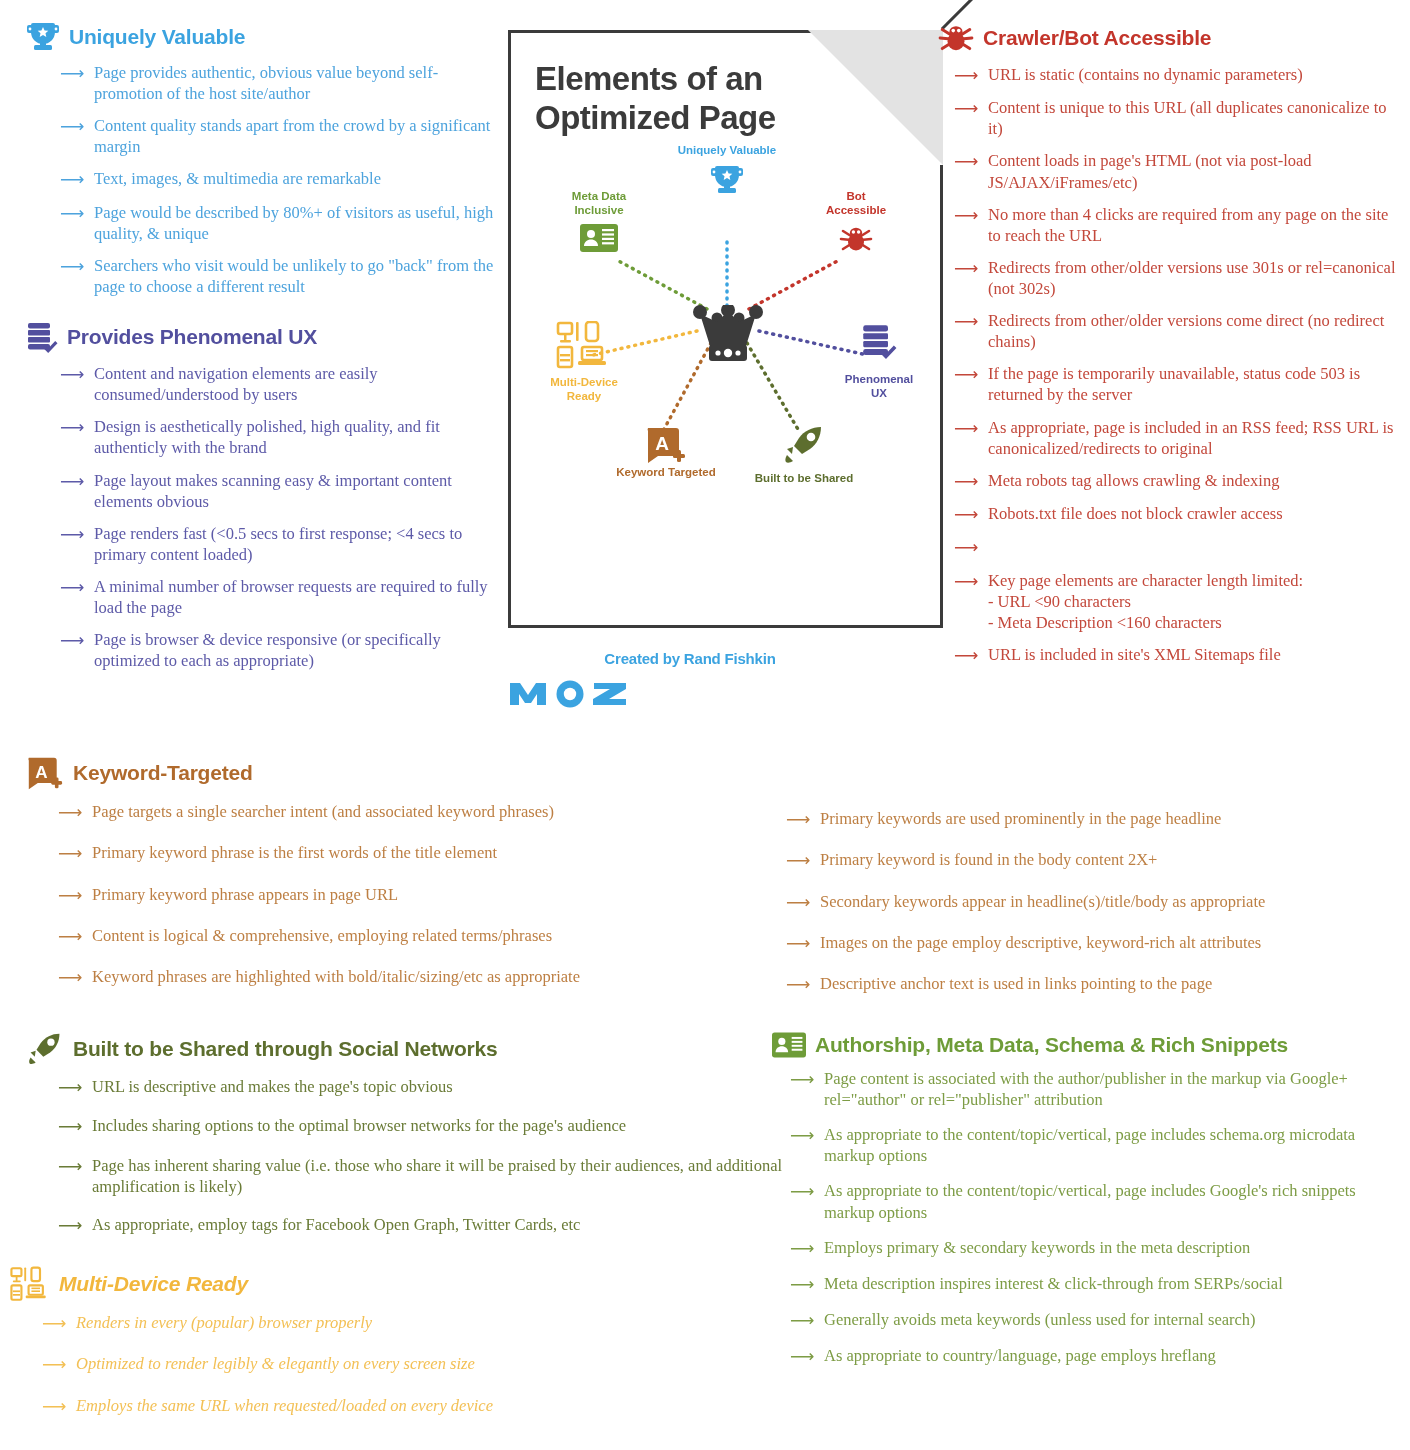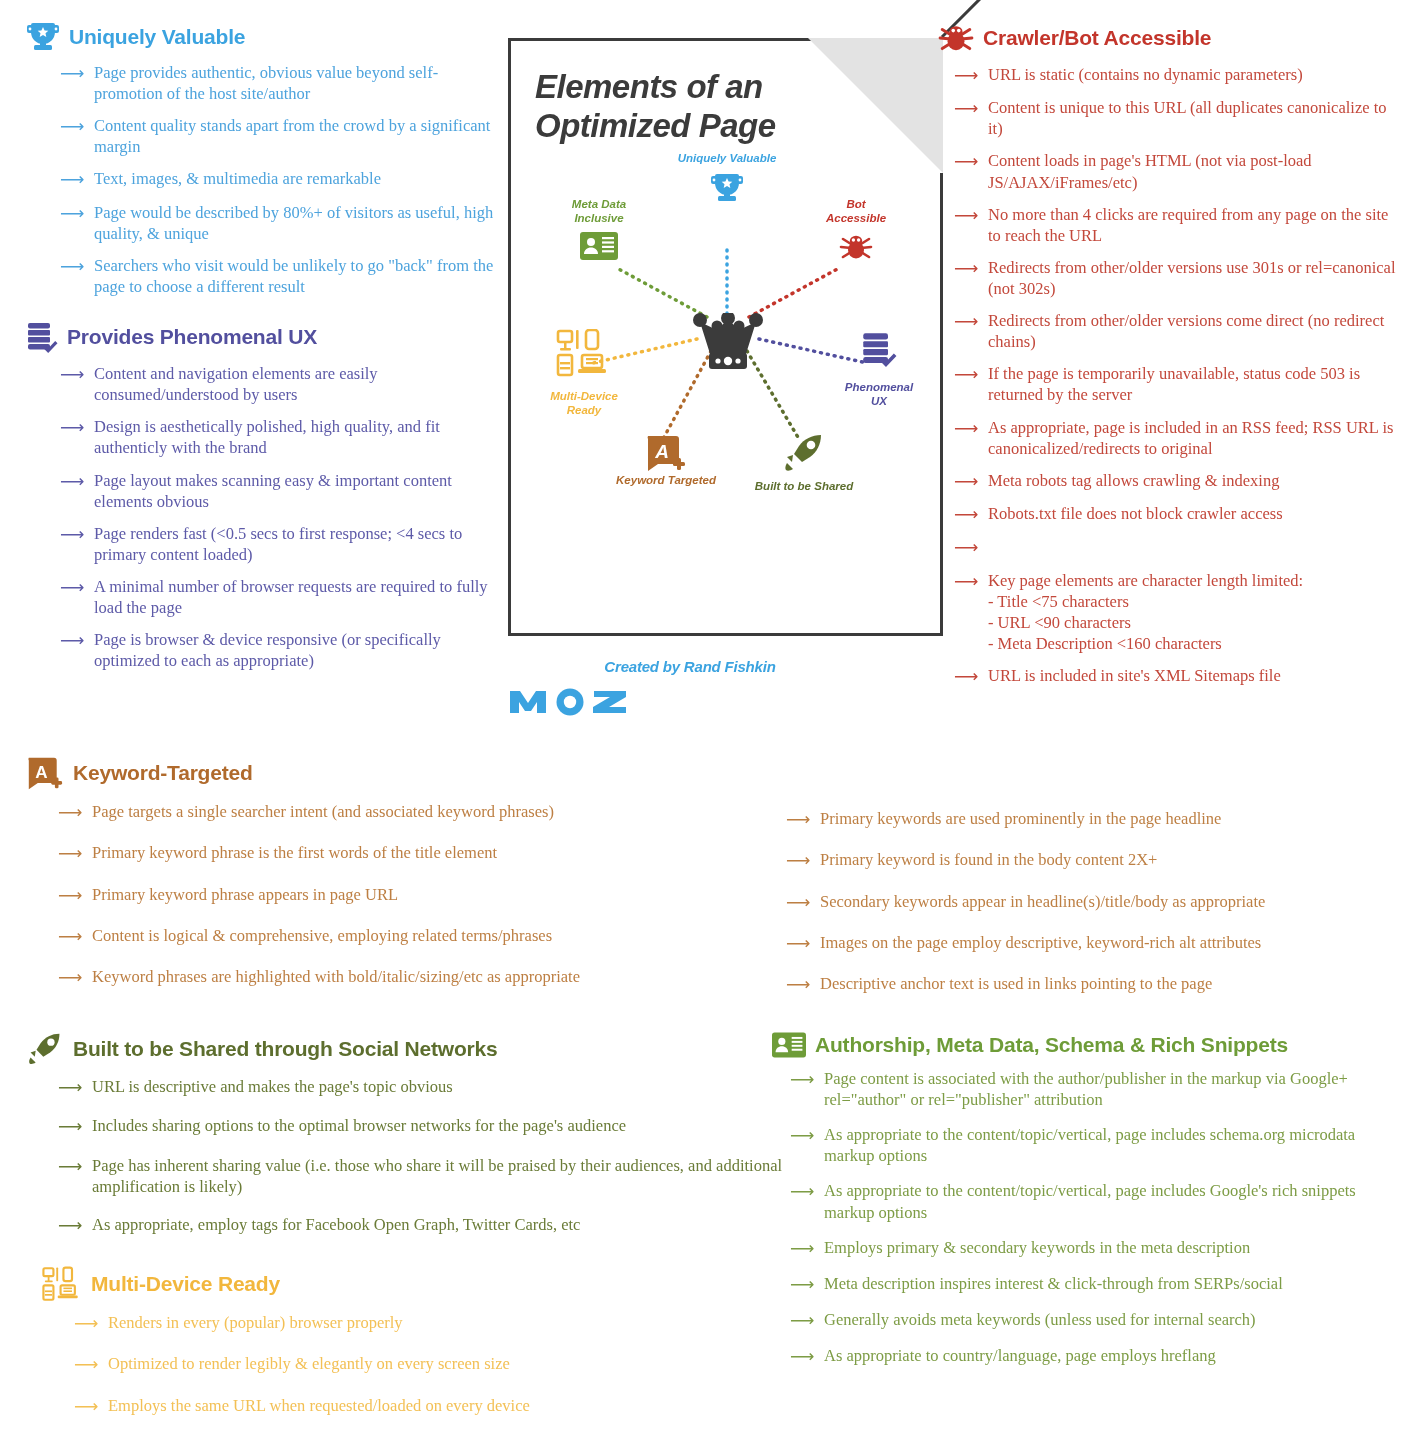--- a/index.html
+++ b/index.html
@@ -43,27 +43,27 @@
   .btxt { flex: 1 1 auto; }
   .sub { display:block; }
 
   
   #col-left   { position: absolute; left: 26px;  top: 22px;  width: 470px; }
   #col-right  { position: absolute; left: 938px; top: 22px;  width: 460px; }
 
   #sec-keyword  { position: absolute; left: 26px;  top: 755px;  width: 750px; }
   #sec-keyword-right { position: absolute; left: 786px; top: 808px; width: 615px; }
   #sec-social   { position: absolute; left: 26px;  top: 1032px; width: 760px; }
-  #sec-multi    { position: absolute; left: 42px;  top: 1266px; width: 700px; }
+  #sec-multi    { position: absolute; left: 10px;  top: 1266px; width: 700px; font-style: italic; }
   #sec-author   { position: absolute; left: 772px; top: 1032px; width: 630px; }
 
   #sec-ux { margin-top: 24px; }
 
   
-  #center { position: absolute; left: 508px; top: 38px; width: 364px; font-style: italic; }
+  #center { position: absolute; left: 508px; top: 30px; width: 364px; }
   .doc {
     position: relative;
     width: 432px; height: 598px;
     background: #fff;
     border: 3px solid #3b3b3b;
     border-right: none;
   }
   .doc-right-top {
     position:absolute; right:-3px; top:-3px;
     width: 0; height: 0;
@@ -317,21 +317,21 @@
                 <rect x="4" y="19" width="11" height="2.6" rx="1"></rect>
                 <rect x="20" y="1" width="2.6" height="19" rx="1"></rect>
                 <rect x="4" y="33" width="10" height="2.4"></rect>
                 <rect x="4" y="38" width="10" height="2.4"></rect>
                 <rect x="22" y="40" width="28" height="4" rx="1.5"></rect>
                 <rect x="30" y="29" width="12" height="2.2"></rect>
                 <rect x="30" y="33" width="12" height="2.2"></rect>
               </g>
             </svg>
           </div>
-          <div class="lbl" style="color:#f2b73d; margin-top:12px">Multi-Device</div>
+          <div class="lbl" style="color:#f2b73d; margin-top:6px">Multi-Device</div>
           <div class="lbl" style="color:#f2b73d">Ready</div>
         </div>
 
         <div class="node" style="left:318px; top:180px; width:100px;">
           <div class="ico">
             <svg width="36" height="36" viewBox="0 0 32 32">
               <g fill="#524f9e">
                 <rect x="2" y="2" width="22" height="5.5" rx="2"></rect>
                 <rect x="2" y="9" width="22" height="5.5" rx="1"></rect>
                 <rect x="2" y="16" width="22" height="5.5" rx="1"></rect>
@@ -445,21 +445,20 @@
             <span class="arrow">⟶</span>
             <span class="btxt">Robots.txt file does not block crawler access</span>
           </li>
         <li>
             <span class="arrow">⟶</span>
           </li>
         <li>
           <span class="arrow">⟶</span>
           <span class="btxt">
             <span class="sub">Key page elements are character length limited:</span>
-            <span class="sub">- Title &lt;75 characters</span>
             <span class="sub">- URL &lt;90 characters</span>
             <span class="sub">- Meta Description &lt;160 characters</span>
           </span>
         </li>
         <li>
             <span class="arrow">⟶</span>
             <span class="btxt">URL is included in site's XML Sitemaps file</span>
           </li>
       </ul>
     </section>

